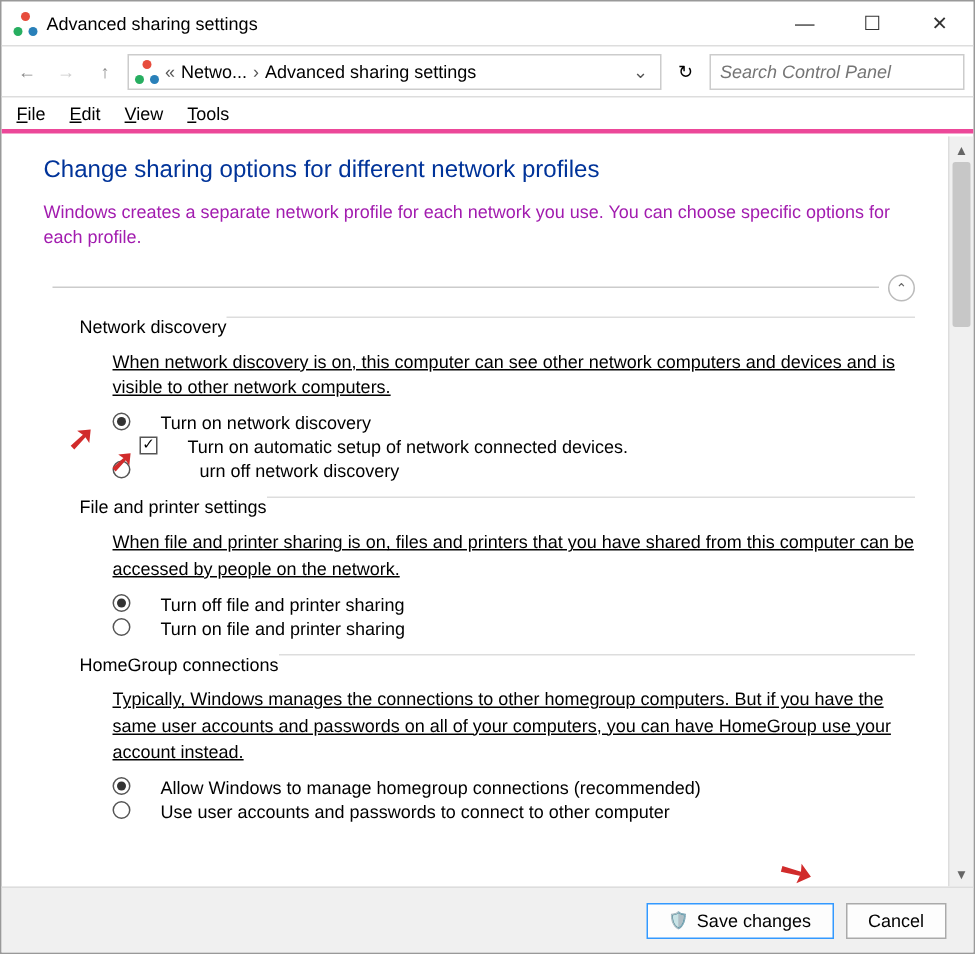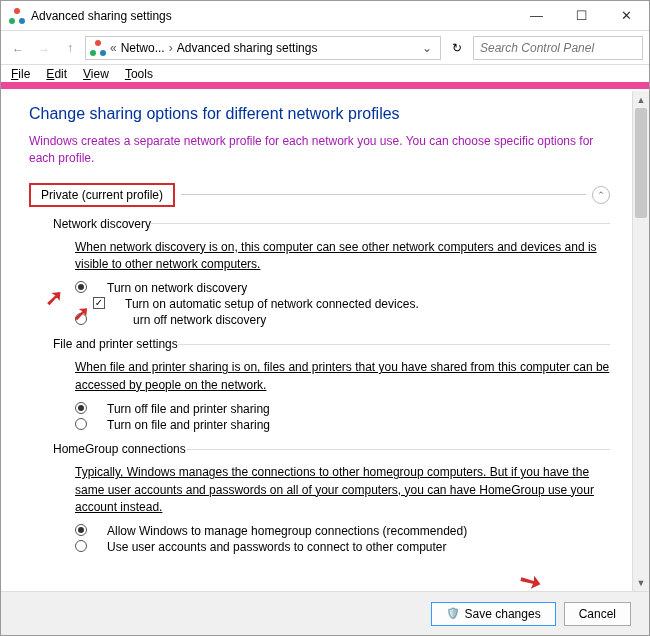--- a/index.html
+++ b/index.html
@@ -55,21 +55,21 @@
     color: #0f172a;
     font-style: italic;
   }
   .menubar {
     height: 24px;
     display: flex;
     align-items: center;
     gap: 16px;
     padding: 0 10px;
     font-size: 12px;
-    border-bottom: 7px solid #ec4899;
+    border-bottom: 3px solid #ec4899;
   }
   .menubar span u { text-decoration: underline; }
   .content-wrap {
     position:absolute;
     top: 90px;
     bottom: 44px;
     left:0; right:0;
     display:flex;
   }
   .content {
@@ -105,21 +105,21 @@
   }
   .profile-line { flex:1; height:1px; background:#ccc; margin-left:6px;}
   .collapse-btn {
     width:18px;height:18px;border:1px solid #bbb;border-radius:50%;
     display:flex;align-items:center;justify-content:center;font-size:9px;color:#666;margin-left:6px;
   }
   .section {
     margin: 10px 0 8px 24px;
   }
   .section-title {
-    display:flex;align-items:center;gap:0;font-size:12px;margin-bottom:8px;
+    display:flex;align-items:flex-start;gap:0;font-size:12px;margin-bottom:8px;
   }
   .section-title .line{flex:1;height:1px;background:#ddd;}
   .section-body { margin-left: 22px; font-size:12px; line-height:1.45;text-decoration:underline;}
   .options { margin: 8px 0 0 22px; position:relative;}
   .opt { display:flex; align-items:flex-start; gap:20px; margin:2px 0;}
   .radio {
     width:12px;height:12px;border:1px solid #555;border-radius:50%;display:inline-flex;align-items:center;justify-content:center;flex-shrink:0;
   }
   .radio.checked::after{content:"";width:6px;height:6px;background:#333;border-radius:50%;}
   .checkbox {
@@ -203,21 +203,20 @@
   <span><u>V</u>iew</span>
   <span><u>T</u>ools</span>
 </div>
 
 <div class="content-wrap">
 <div class="content">
   <h1 class="page-title">Change sharing options for different network profiles</h1>
   <p class="desc">Windows creates a separate network profile for each network you use. You can choose specific options for each profile.</p>
 
   <div class="profile-header">
-    <span class="profile-label">Private (current profile)</span>
     <span class="profile-line"></span>
     <span class="collapse-btn">⌃</span>
   </div>
 
   <div class="section">
     <div class="section-title">
       <span>Network discovery</span>
       <span class="line"></span>
     </div>
     <div class="section-body">When network discovery is on, this computer can see other network computers and devices and is visible to other network computers.</div>

